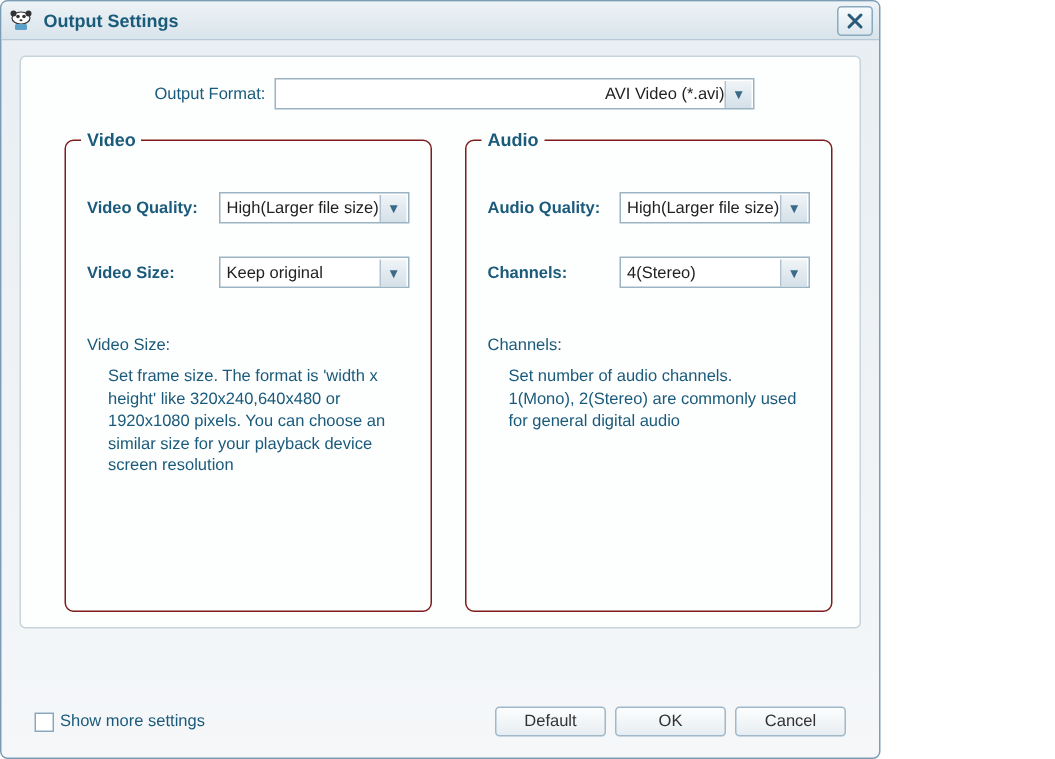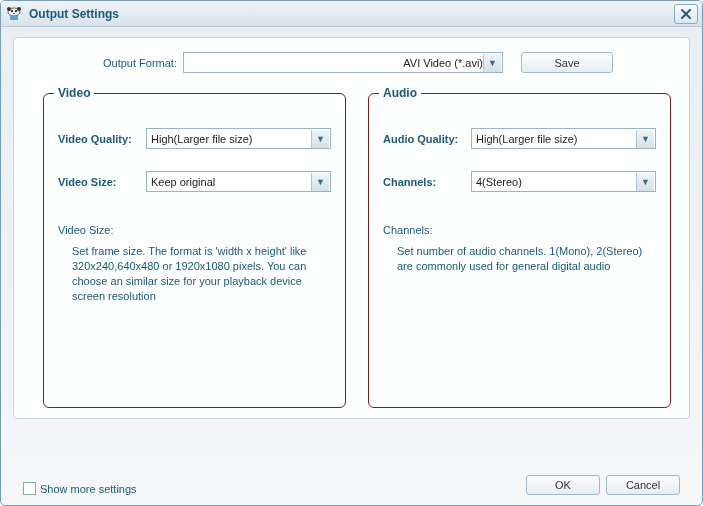--- a/index.html
+++ b/index.html
@@ -5,21 +5,21 @@
     * { margin: 0; padding: 0; box-sizing: border-box; }
     body {
       font-family: Tahoma, Arial, sans-serif;
       font-size: 11px;
       background: #fff;
       width: 703px;
       height: 506px;
       overflow: hidden;
     }
     .window {
-      width: 703px;
+      width: 587px;
       height: 506px;
       background: linear-gradient(to bottom, #e8eef2 0%, #f5f7f9 100%);
       border: 1px solid #7a9db5;
       border-radius: 5px;
       display: flex;
       flex-direction: column;
     }
     .titlebar {
       height: 26px;
       background: linear-gradient(to bottom, #eef3f6 0%, #d8e4eb 100%);
@@ -171,21 +171,21 @@
       color: #1a5a7a;
       font-size: 11px;
       margin-top: 8px;
       padding-left: 14px;
       padding-right: 6px;
       line-height: 1.35;
     }
     .footer {
       height: 28px;
       display: flex;
-      align-items: flex-end;
+      align-items: center;
       padding: 0 10px;
       gap: 6px;
       margin-top: 48px;
     }
     .checkbox-wrap {
       display: flex;
       align-items: center;
       gap: 4px;
       flex: 1;
     }
@@ -241,21 +241,20 @@
     <div class="inner-panel">
 
       <div class="format-row">
         <span class="format-label">Output Format:</span>
         <div class="format-select">
           <span>AVI Video (*.avi)</span>
           <span class="dropdown-arrow">
               <span class="chev">▼</span>
             </span>
         </div>
-        <button class="save-btn">Save</button>
       </div>
 
       <div class="columns">
 
         <div class="fieldset">
           <div class="fieldset-legend">Video</div>
 
           <div class="setting-row">
             <span class="setting-label">Video Quality:</span>
             <div class="setting-select">
@@ -308,17 +307,18 @@
         </div>
 
       </div>
     </div>
 
     <div class="footer">
       <div class="checkbox-wrap">
         <div class="checkbox"></div>
         <span class="checkbox-label">Show more settings</span>
       </div>
+      <button class="footer-btn">Default</button>
       <button class="footer-btn">OK</button>
       <button class="footer-btn">Cancel</button>
     </div>
   </div>
 </div>
 
 </body></html>

